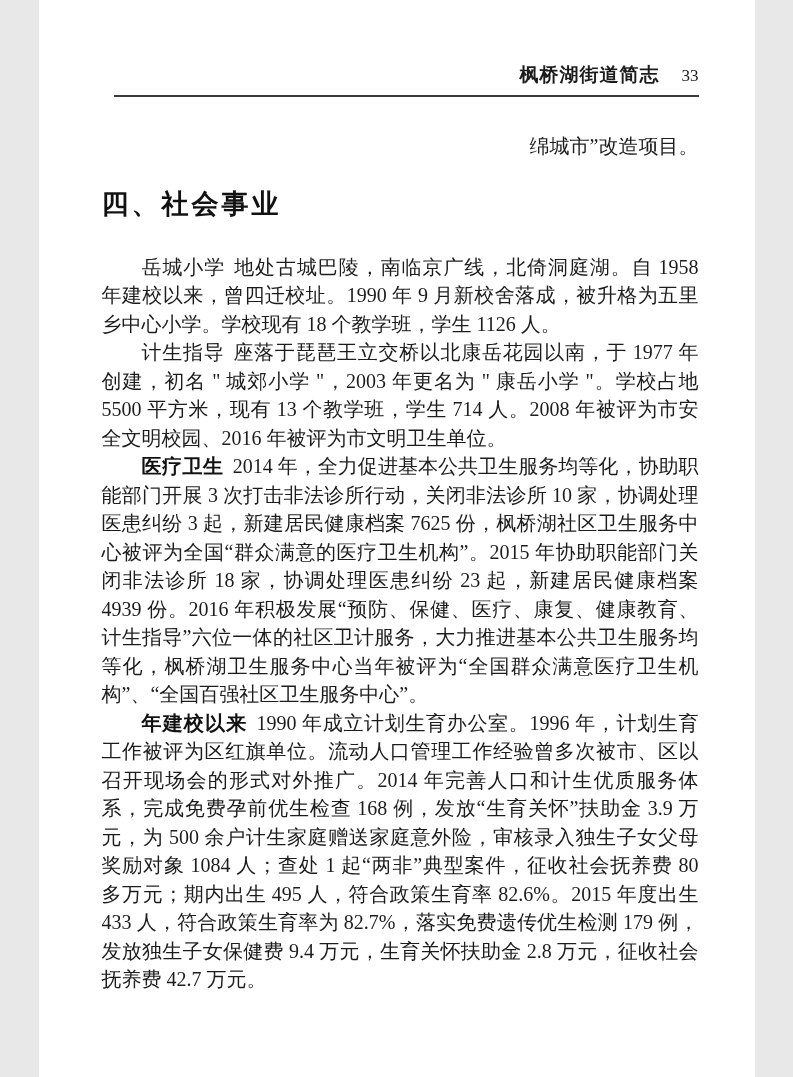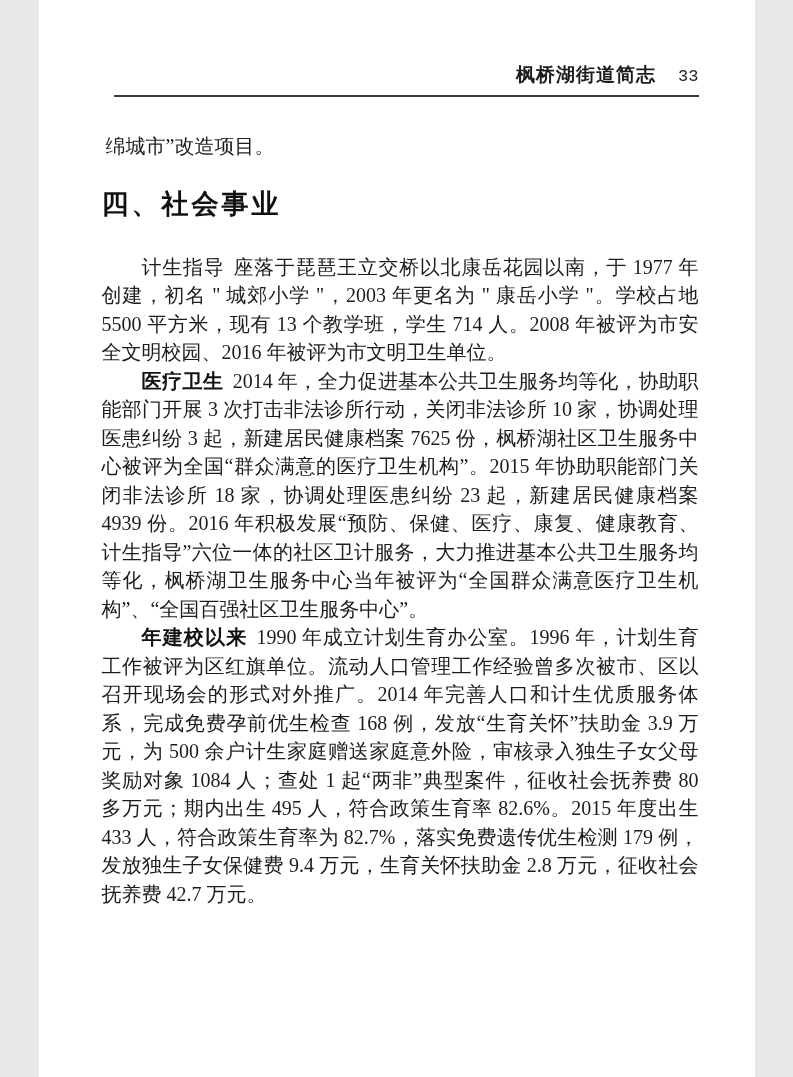--- a/index.html
+++ b/index.html
@@ -25,26 +25,26 @@
     padding-bottom: 7px;
   }
   .book-title {
     font-family: "Liberation Sans", "DejaVu Sans", sans-serif;
     font-weight: 600;
     font-size: 19px;
     letter-spacing: 1px;
   }
   .page-num {
     font-size: 17px;
-    font-family: Liberation Mono, monospace;
   }
   .intro {
-    margin: 35px 0 0 4px;
+    margin: 35px 0 0 12px;
     font-size: 20px;
     line-height: 28.5px;
+    text-align: right;
   }
   .section-heading {
     font-family: "Liberation Sans", "DejaVu Sans", sans-serif;
     font-weight: 700;
     font-size: 27px;
     letter-spacing: 3px;
     text-align: left;
     margin: 25px 0 31px 0;
     color: #111111;
   }
@@ -72,20 +72,21 @@
     <span class="book-title">枫桥湖街道简志</span>
     <span class="page-num">33</span>
   </div>
 
   <p class="intro">绵城市”改造项目。</p>
 
   <h1 class="section-heading">四、社会事业</h1>
 
 
 
+  <p class="para"><span class="lead">岳城小学</span><span>地处古城巴陵，南临京广线，北倚洞庭湖。自 1958 年建校以来，曾四迁校址。1990 年 9 月新校舍落成，被升格为五里乡中心小学。学校现有 18 个教学班，学生 1126 人。</span></p>
 
   <p class="para"><span class="lead">计生指导</span><span>座落于琵琶王立交桥以北康岳花园以南，于 1977 年创建，初名 " 城郊小学 "，2003 年更名为 " 康岳小学 "。学校占地 5500 平方米，现有 13 个教学班，学生 714 人。2008 年被评为市安全文明校园、2016 年被评为市文明卫生单位。</span></p>
 
 
   <p class="para"><span class="lead lead-bold">医疗卫生</span><span>2014 年，全力促进基本公共卫生服务均等化，协助职能部门开展 3 次打击非法诊所行动，关闭非法诊所 10 家，协调处理医患纠纷 3 起，新建居民健康档案 7625 份，枫桥湖社区卫生服务中心被评为全国“群众满意的医疗卫生机构”。2015 年协助职能部门关闭非法诊所 18 家，协调处理医患纠纷 23 起，新建居民健康档案 4939 份。2016 年积极发展“预防、保健、医疗、康复、健康教育、计生指导”六位一体的社区卫计服务，大力推进基本公共卫生服务均等化，枫桥湖卫生服务中心当年被评为“全国群众满意医疗卫生机构”、“全国百强社区卫生服务中心”。</span></p>
 
   <p class="para"><span class="lead lead-bold">年建校以来</span><span>1990 年成立计划生育办公室。1996 年，计划生育工作被评为区红旗单位。流动人口管理工作经验曾多次被市、区以召开现场会的形式对外推广。2014 年完善人口和计生优质服务体系，完成免费孕前优生检查 168 例，发放“生育关怀”扶助金 3.9 万元，为 500 余户计生家庭赠送家庭意外险，审核录入独生子女父母奖励对象 1084 人；查处 1 起“两非”典型案件，征收社会抚养费 80 多万元；期内出生 495 人，符合政策生育率 82.6%。2015 年度出生 433 人，符合政策生育率为 82.7%，落实免费遗传优生检测 179 例，发放独生子女保健费 9.4 万元，生育关怀扶助金 2.8 万元，征收社会抚养费 42.7 万元。</span></p>
 
 </div>
 

